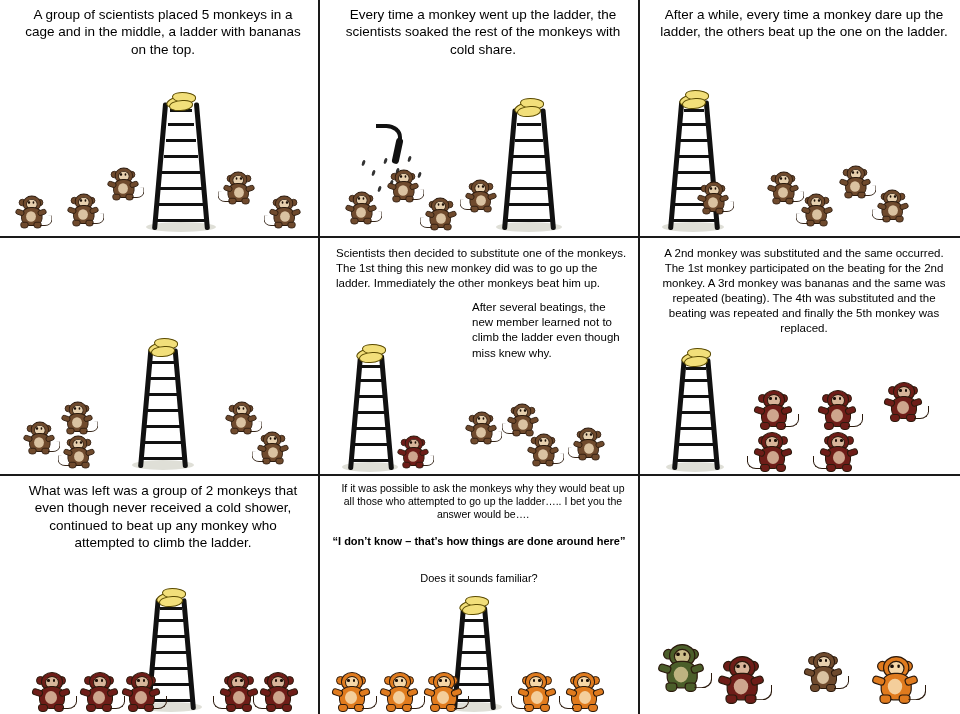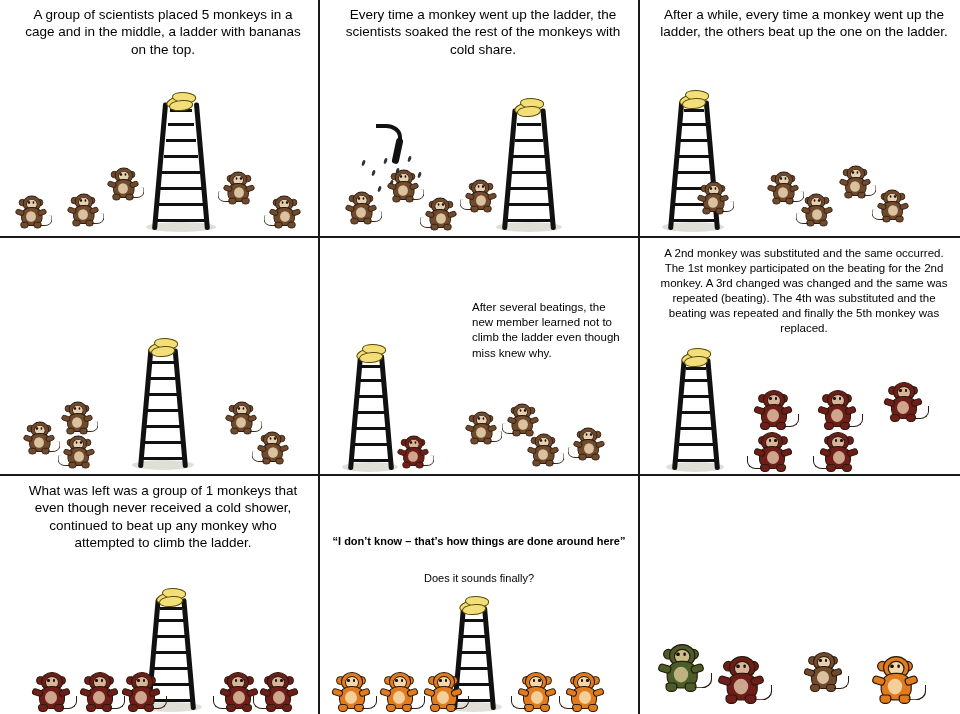--- a/index.html
+++ b/index.html
@@ -460,21 +460,21 @@
         <div class="arm l"></div>
           <div class="arm r"></div>
         <div class="leg l"></div>
           <div class="leg r"></div>
           <div class="tail"></div>
       </div>
     </div>
   </div>
 
   <div class="panel col3 row1">
-    <div class="caption">After a while, every time a monkey went up the ladder, the others beat up the one on the ladder.</div>
+    <div class="caption">After a while, every time a monkey dare up the ladder, the others beat up the one on the ladder.</div>
     <div class="scene">
       <div class="shadow" style="left:22px;bottom:4px;width:62px;"></div>
       <div class="ladder" style="left:24px;bottom:6px;width:60px;height:130px;">
         <div class="rail" style="left:4px;height:130px;transform:rotate(5deg);transform-origin:bottom center;"></div>
         <div class="rail" style="right:4px;height:130px;transform:rotate(-5deg);transform-origin:bottom center;"></div>
         <div class="rungs">
           <div class="rung" style="bottom:8px;width:46px;"></div>
           <div class="rung" style="bottom:24px;width:43px;"></div>
           <div class="rung" style="bottom:40px;width:40px;"></div>
           <div class="rung" style="bottom:56px;width:36px;"></div>
@@ -662,20 +662,21 @@
         <div class="arm l"></div>
           <div class="arm r"></div>
         <div class="leg l"></div>
           <div class="leg r"></div>
           <div class="tail"></div>
       </div>
     </div>
   </div>
 
   <div class="panel col2 row2">
+    <div class="caption left small" style="padding:8px 8px 0 8px;">Scientists then decided to substitute one of the monkeys.  The 1st thing this new monkey did was to go up the ladder.  Immediately the other monkeys beat him up.</div>
     <div class="sub-caption" style="left:152px;top:62px;width:150px;text-align:left;font-size:11.5px;line-height:1.32;">After several beatings, the new member learned not to climb the ladder even though miss knew why.</div>
     <div class="scene" style="height:128px;">
       <div class="shadow" style="left:22px;bottom:2px;width:56px;"></div>
       <div class="ladder" style="left:24px;bottom:4px;width:54px;height:116px;">
         <div class="rail" style="left:4px;height:116px;transform:rotate(5deg);transform-origin:bottom center;"></div>
         <div class="rail" style="right:4px;height:116px;transform:rotate(-5deg);transform-origin:bottom center;"></div>
         <div class="rungs">
           <div class="rung" style="bottom:8px;width:42px;"></div>
           <div class="rung" style="bottom:24px;width:39px;"></div>
           <div class="rung" style="bottom:40px;width:36px;"></div>
@@ -763,21 +764,21 @@
         <div class="arm l"></div>
           <div class="arm r"></div>
         <div class="leg l"></div>
           <div class="leg r"></div>
           <div class="tail"></div>
       </div>
     </div>
   </div>
 
   <div class="panel col3 row2">
-    <div class="caption small" style="padding:8px 10px 0 10px;">A 2nd monkey was substituted and the same occurred.  The 1st monkey participated on the beating for the 2nd monkey.  A 3rd changed was changed and the same was repeated (beating).  The 4th was substituted and the beating was repeated and finally the 5th monkey was replaced.</div>
+    <div class="caption small" style="padding:8px 10px 0 10px;">A 2nd monkey was substituted and the same occurred.  The 1st monkey participated on the beating for the 2nd monkey.  A 3rd monkey was bananas and the same was repeated (beating).  The 4th was substituted and the beating was repeated and finally the 5th monkey was replaced.</div>
     <div class="scene" style="height:120px;">
       <div class="shadow" style="left:26px;bottom:2px;width:58px;"></div>
       <div class="ladder" style="left:28px;bottom:4px;width:56px;height:112px;">
         <div class="rail" style="left:4px;height:112px;transform:rotate(5deg);transform-origin:bottom center;"></div>
         <div class="rail" style="right:4px;height:112px;transform:rotate(-5deg);transform-origin:bottom center;"></div>
         <div class="rungs">
           <div class="rung" style="bottom:8px;width:42px;"></div>
           <div class="rung" style="bottom:24px;width:39px;"></div>
           <div class="rung" style="bottom:40px;width:36px;"></div>
           <div class="rung" style="bottom:56px;width:32px;"></div>
@@ -864,21 +865,21 @@
         <div class="arm l"></div>
           <div class="arm r"></div>
         <div class="leg l"></div>
           <div class="leg r"></div>
           <div class="tail"></div>
       </div>
     </div>
   </div>
 
   <div class="panel col1 row3">
-    <div class="caption">What was left was a group of 1 monkeys that even though never received a cold shower, continued to beat up any monkey who attempted to climb the ladder.</div>
+    <div class="caption">What was left was a group of 2 monkeys that even though never received a cold shower, continued to beat up any monkey who attempted to climb the ladder.</div>
     <div class="scene" style="height:120px;">
       <div class="shadow" style="left:140px;bottom:2px;width:62px;"></div>
       <div class="ladder" style="left:142px;bottom:4px;width:58px;height:112px;">
         <div class="rail" style="left:4px;height:112px;transform:rotate(5deg);transform-origin:bottom center;"></div>
         <div class="rail" style="right:4px;height:112px;transform:rotate(-5deg);transform-origin:bottom center;"></div>
         <div class="rungs">
           <div class="rung" style="bottom:8px;width:44px;"></div>
           <div class="rung" style="bottom:24px;width:41px;"></div>
           <div class="rung" style="bottom:40px;width:38px;"></div>
           <div class="rung" style="bottom:56px;width:34px;"></div>
@@ -965,22 +966,23 @@
         <div class="arm l"></div>
           <div class="arm r"></div>
         <div class="leg l"></div>
           <div class="leg r"></div>
           <div class="tail"></div>
       </div>
     </div>
   </div>
 
   <div class="panel col2 row3">
+    <div class="caption tiny" style="padding:6px 10px 0 10px;">If it was possible to ask the monkeys why they would beat up all those who attempted to go up the ladder….. I bet you the answer would be….</div>
     <div class="sub-caption bold-quote" style="left:10px;right:10px;top:58px;text-align:center;">“I don’t know – that’s how things are done around here”</div>
-    <div class="sub-caption" style="left:10px;right:10px;top:96px;font-size:11px;">Does it sounds finally?</div>
+    <div class="sub-caption" style="left:10px;right:10px;top:96px;font-size:11px;">Does it sounds familiar?</div>
 
     <div class="scene" style="height:110px;">
       <div class="shadow" style="left:126px;bottom:2px;width:56px;"></div>
       <div class="ladder" style="left:128px;bottom:4px;width:52px;height:104px;">
         <div class="rail" style="left:4px;height:104px;transform:rotate(5deg);transform-origin:bottom center;"></div>
         <div class="rail" style="right:4px;height:104px;transform:rotate(-5deg);transform-origin:bottom center;"></div>
         <div class="rungs">
           <div class="rung" style="bottom:8px;width:40px;"></div>
           <div class="rung" style="bottom:24px;width:37px;"></div>
           <div class="rung" style="bottom:40px;width:34px;"></div>

